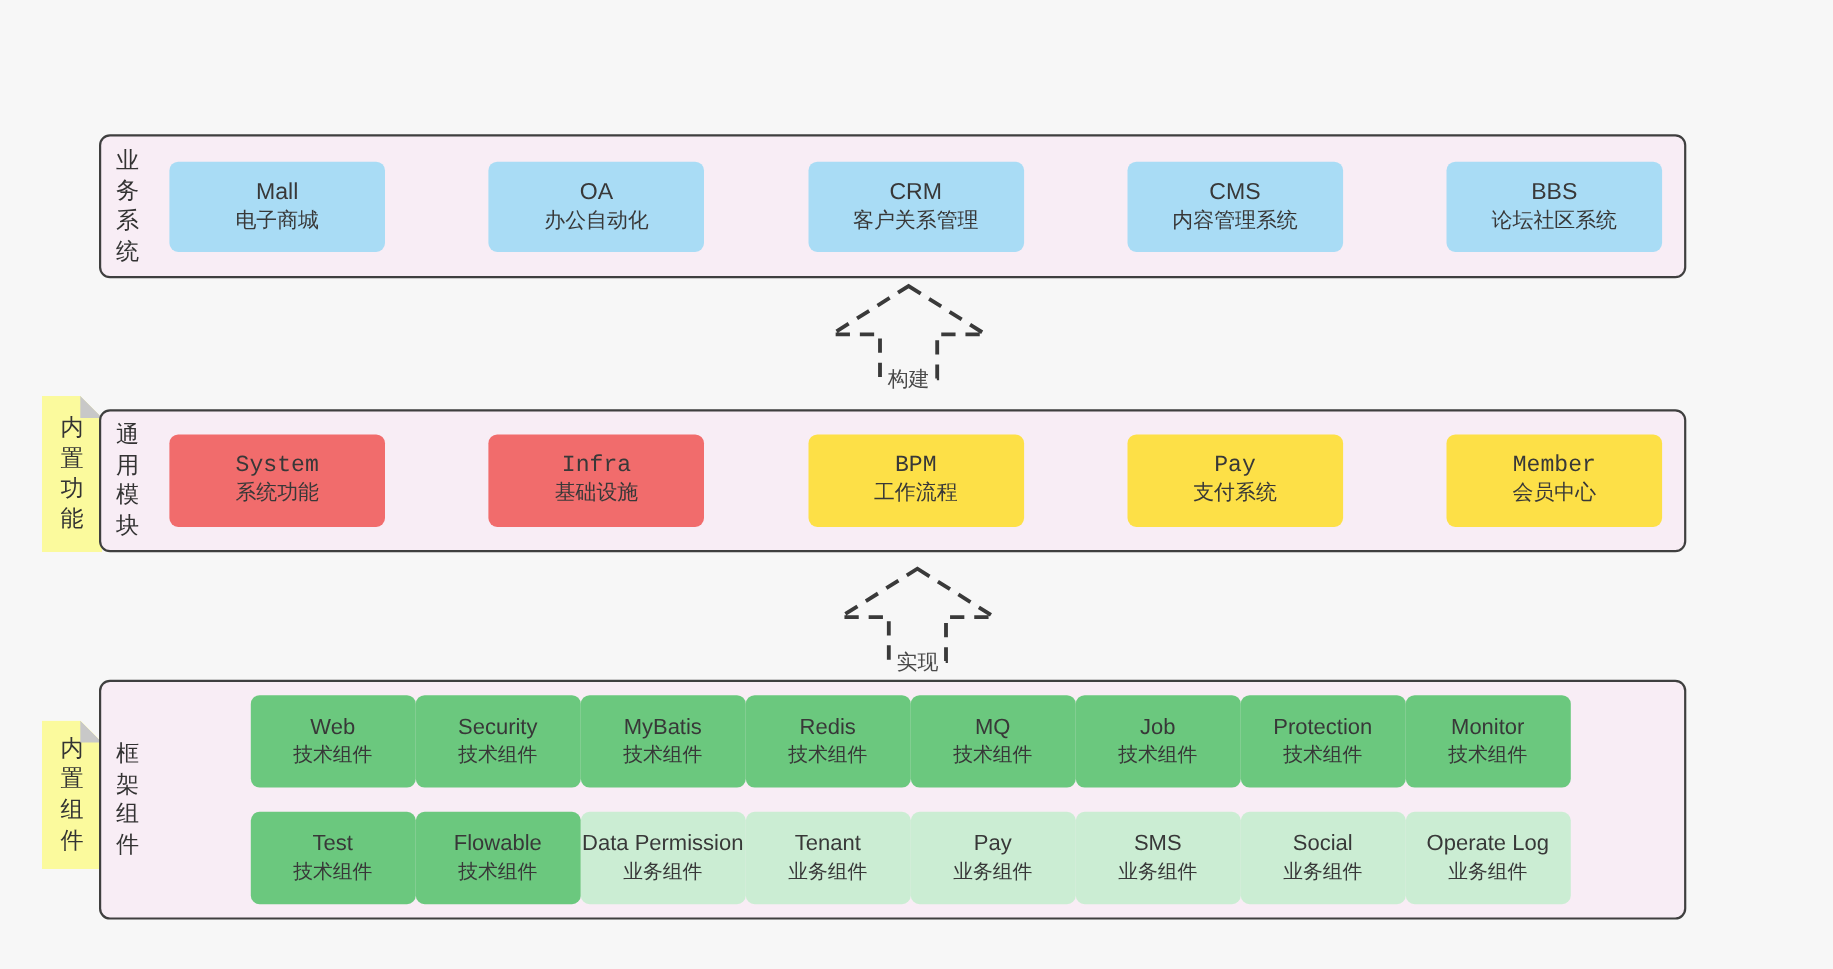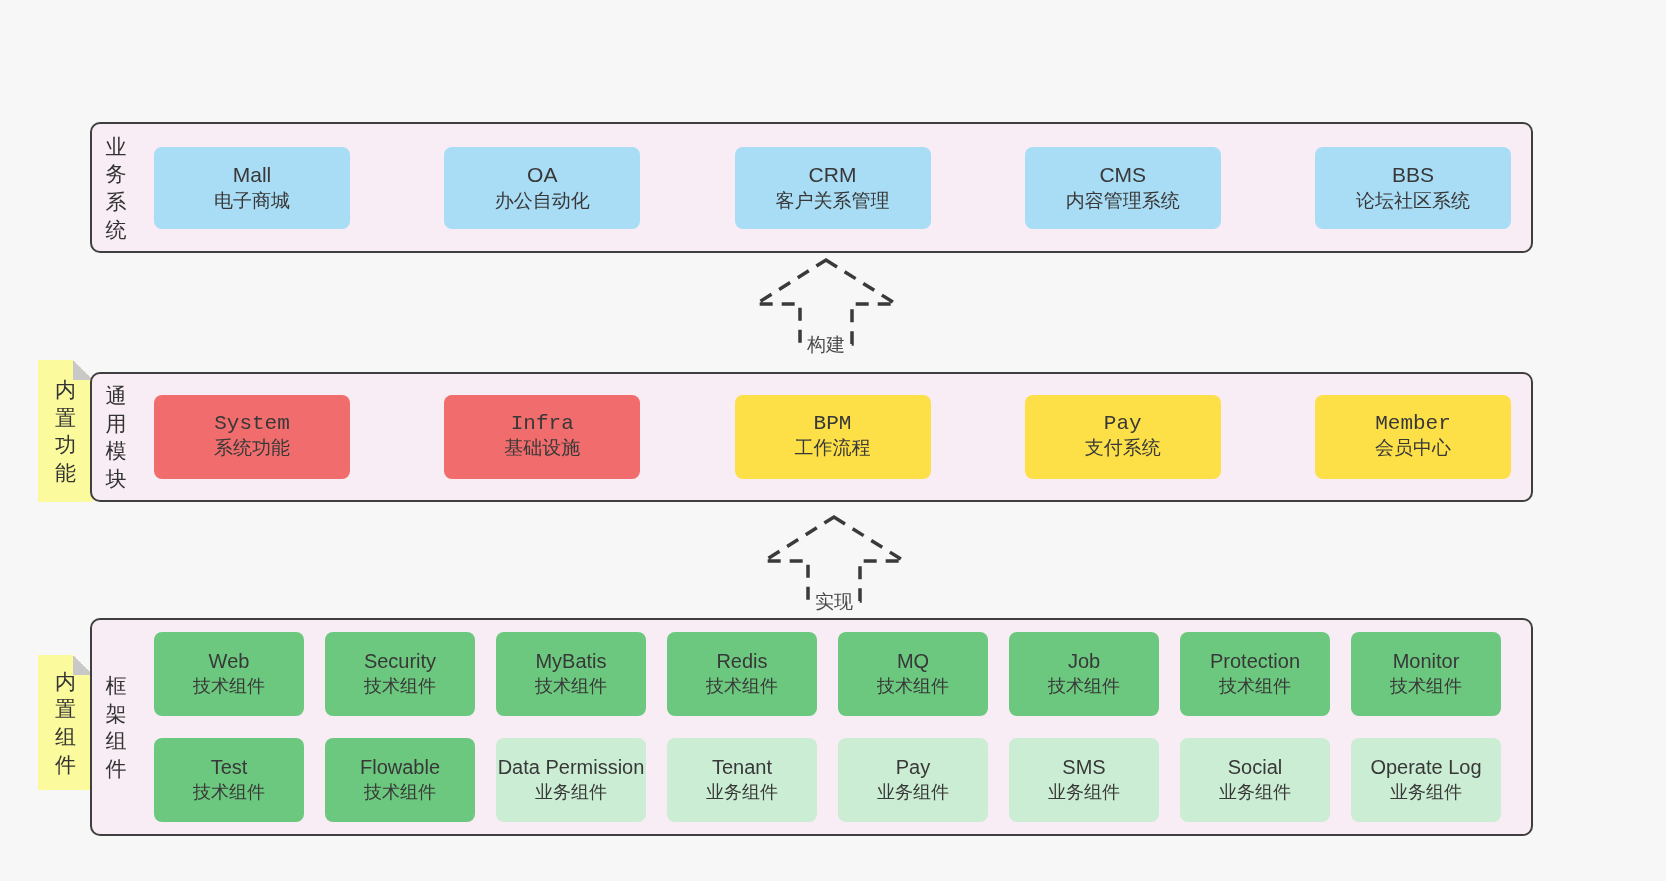--- a/index.html
+++ b/index.html
@@ -23,21 +23,21 @@
     text-align:center;word-break:break-all;
   }
   .boxes-row{
     position:absolute;left:62px;right:20px;top:0;bottom:0;
     display:flex;align-items:center;justify-content:space-between;
   }
   .boxes-col{
     position:absolute;left:62px;right:30px;top:0;bottom:0;
     display:flex;flex-direction:column;justify-content:center;gap:22px;
   }
-  .boxes-col .row8{display:flex;justify-content:space-between;}
+  .boxes-col .row8{display:flex;justify-content:center;}
   .box{
     border-radius:8px;display:flex;flex-direction:column;
     align-items:center;justify-content:center;text-align:center;
     color:#383838;
   }
   .box .en{font-size:21px;line-height:1.25;}
   .box .zh{font-size:19px;line-height:1.35;}
   .box-wide{width:196px;height:82px;}
   .sec-modules .box-wide{height:84px;font-family:Liberation Mono, monospace;}
   .box-small{width:150px;height:84px;}

